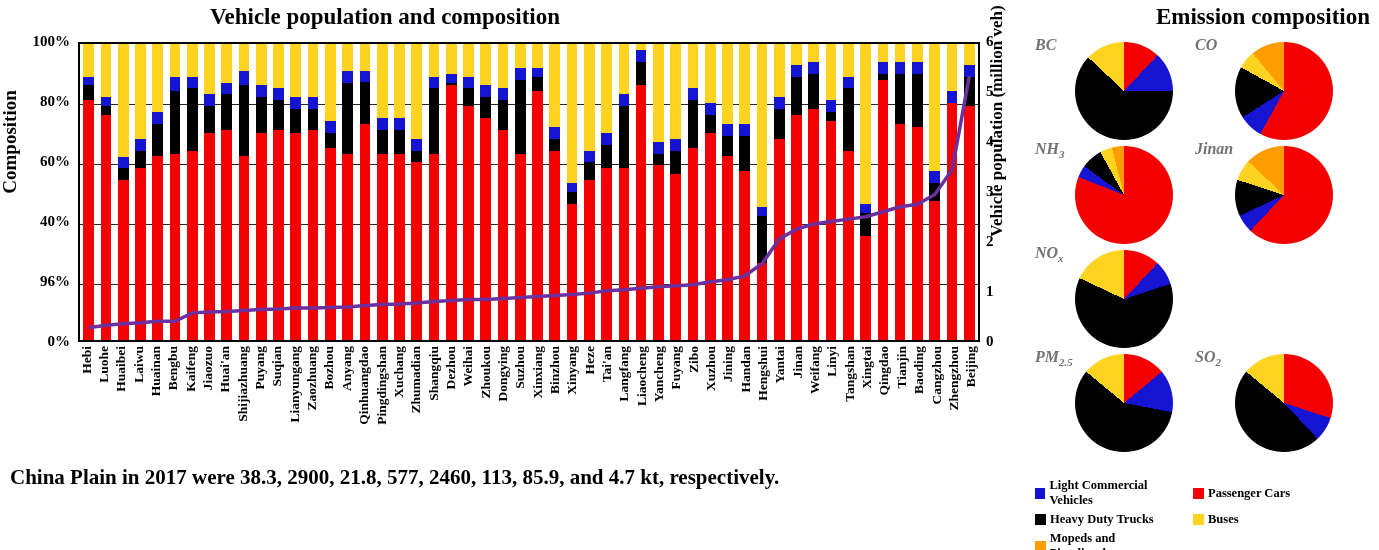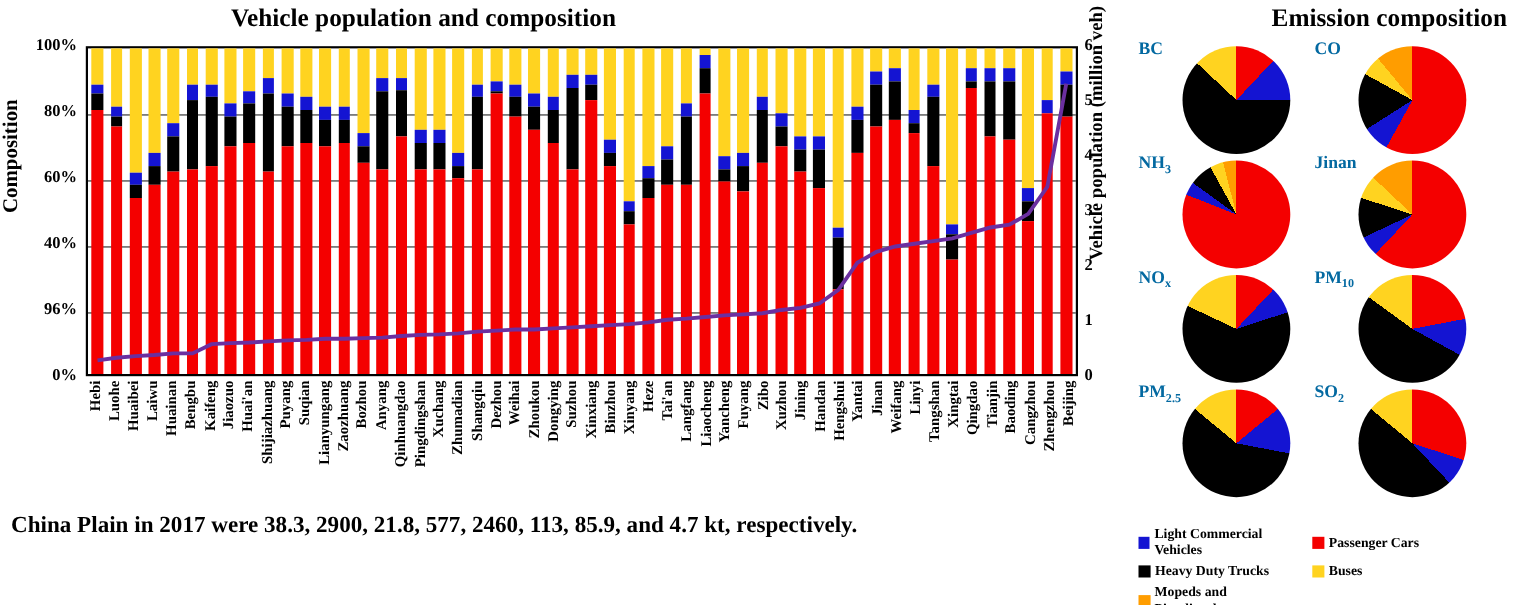--- a/index.html
+++ b/index.html
@@ -41,21 +41,21 @@
 
   
   .cats{position:absolute;left:78px;top:308px;width:902px;height:108px;display:flex;}
   .cat{flex:1 1 0;position:relative;height:108px;}
   .cat span{position:absolute;left:50%;top:2px;transform-origin:left top;transform:rotate(-90deg) translate(-100%,-50%);
      font-size:13.5px;font-weight:bold;white-space:nowrap;color:#000;}
 
   
   .pies{position:absolute;left:1035px;top:36px;width:344px;height:420px;}
   .pieblock{position:absolute;width:150px;height:112px;}
-  .pielabel{position:absolute;left:0;top:0;font-size:16px;font-weight:bold;color:#0369a1;white-space:nowrap;}
+  .pielabel{position:absolute;left:0;top:0;font-size:16px;font-weight:bold;color:#737373;white-space:nowrap;font-style:italic;}
   .pielabel sub{font-size:11px;}
   .pie{position:absolute;width:98px;height:98px;border-radius:50%;left:40px;top:6px;}
 
   
   .caption{position:absolute;left:10px;top:462px;width:1000px;font-size:21px;font-weight:bold;line-height:30px;color:#000;}
   .caption sub{font-size:14px;}
 
   
   .legend{position:absolute;left:1035px;top:478px;width:344px;font-size:12.5px;font-weight:bold;color:#000;}
   .legrow{display:flex;gap:6px;margin-bottom:4px;}
@@ -706,24 +706,20 @@
         <div class="pie" style="background: conic-gradient(rgb(244, 0, 0) 0deg, rgb(244, 0, 0) 291.6deg, rgb(20, 20, 210) 291.6deg, rgb(20, 20, 210) 306deg, rgb(0, 0, 0) 306deg, rgb(0, 0, 0) 331.2deg, rgb(255, 211, 32) 331.2deg, rgb(255, 211, 32) 345.6deg, rgb(255, 157, 0) 345.6deg, rgb(255, 157, 0) 360deg);"></div>
       </div>
       <div class="pieblock" style="left: 160px; top: 104px;">
         <div class="pielabel">Jinan</div>
         <div class="pie" style="background: conic-gradient(rgb(244, 0, 0) 0deg, rgb(244, 0, 0) 223.2deg, rgb(20, 20, 210) 223.2deg, rgb(20, 20, 210) 244.8deg, rgb(0, 0, 0) 244.8deg, rgb(0, 0, 0) 288deg, rgb(255, 211, 32) 288deg, rgb(255, 211, 32) 313.2deg, rgb(255, 157, 0) 313.2deg, rgb(255, 157, 0) 360deg);"></div>
       </div>
       <div class="pieblock" style="left: 0px; top: 208px;">
         <div class="pielabel">NO<sub>x</sub></div>
         <div class="pie" style="background: conic-gradient(rgb(244, 0, 0) 0deg, rgb(244, 0, 0) 43.2deg, rgb(20, 20, 210) 43.2deg, rgb(20, 20, 210) 72deg, rgb(0, 0, 0) 72deg, rgb(0, 0, 0) 295.2deg, rgb(255, 211, 32) 295.2deg, rgb(255, 211, 32) 360deg);"></div>
       </div>
-      <div class="pieblock" style="left: 160px; top: 208px;">
-        <div class="pielabel">PM<sub>10</sub></div>
-        <div class="pie" style="background: conic-gradient(rgb(244, 0, 0) 0deg, rgb(244, 0, 0) 79.2deg, rgb(20, 20, 210) 79.2deg, rgb(20, 20, 210) 118.8deg, rgb(0, 0, 0) 118.8deg, rgb(0, 0, 0) 306deg, rgb(255, 211, 32) 306deg, rgb(255, 211, 32) 360deg);"></div>
-      </div>
       <div class="pieblock" style="left: 0px; top: 312px;">
         <div class="pielabel">PM<sub>2.5</sub></div>
         <div class="pie" style="background: conic-gradient(rgb(244, 0, 0) 0deg, rgb(244, 0, 0) 50.4deg, rgb(20, 20, 210) 50.4deg, rgb(20, 20, 210) 100.8deg, rgb(0, 0, 0) 100.8deg, rgb(0, 0, 0) 309.6deg, rgb(255, 211, 32) 309.6deg, rgb(255, 211, 32) 360deg);"></div>
       </div>
       <div class="pieblock" style="left: 160px; top: 312px;">
         <div class="pielabel">SO<sub>2</sub></div>
         <div class="pie" style="background: conic-gradient(rgb(244, 0, 0) 0deg, rgb(244, 0, 0) 108deg, rgb(20, 20, 210) 108deg, rgb(20, 20, 210) 136.8deg, rgb(0, 0, 0) 136.8deg, rgb(0, 0, 0) 309.6deg, rgb(255, 211, 32) 309.6deg, rgb(255, 211, 32) 360deg);"></div>
       </div>
     </div>
 

